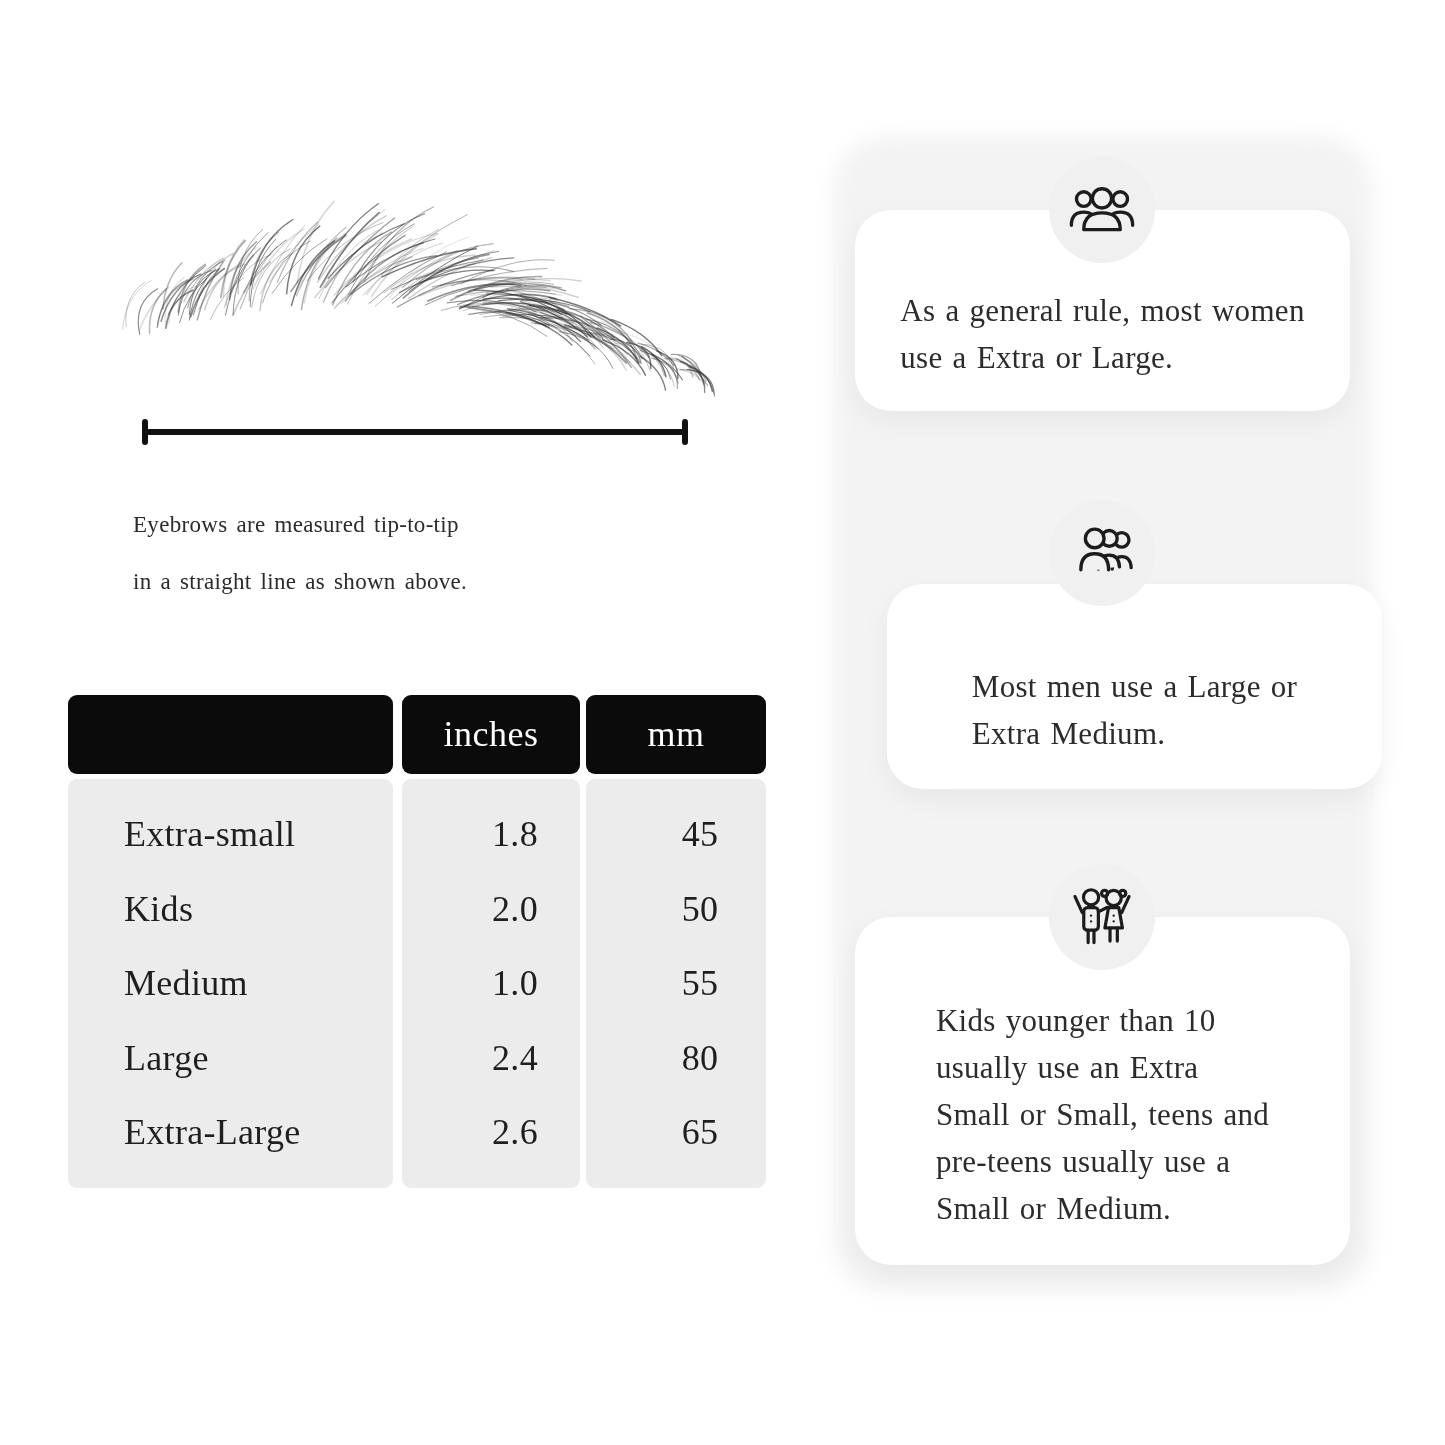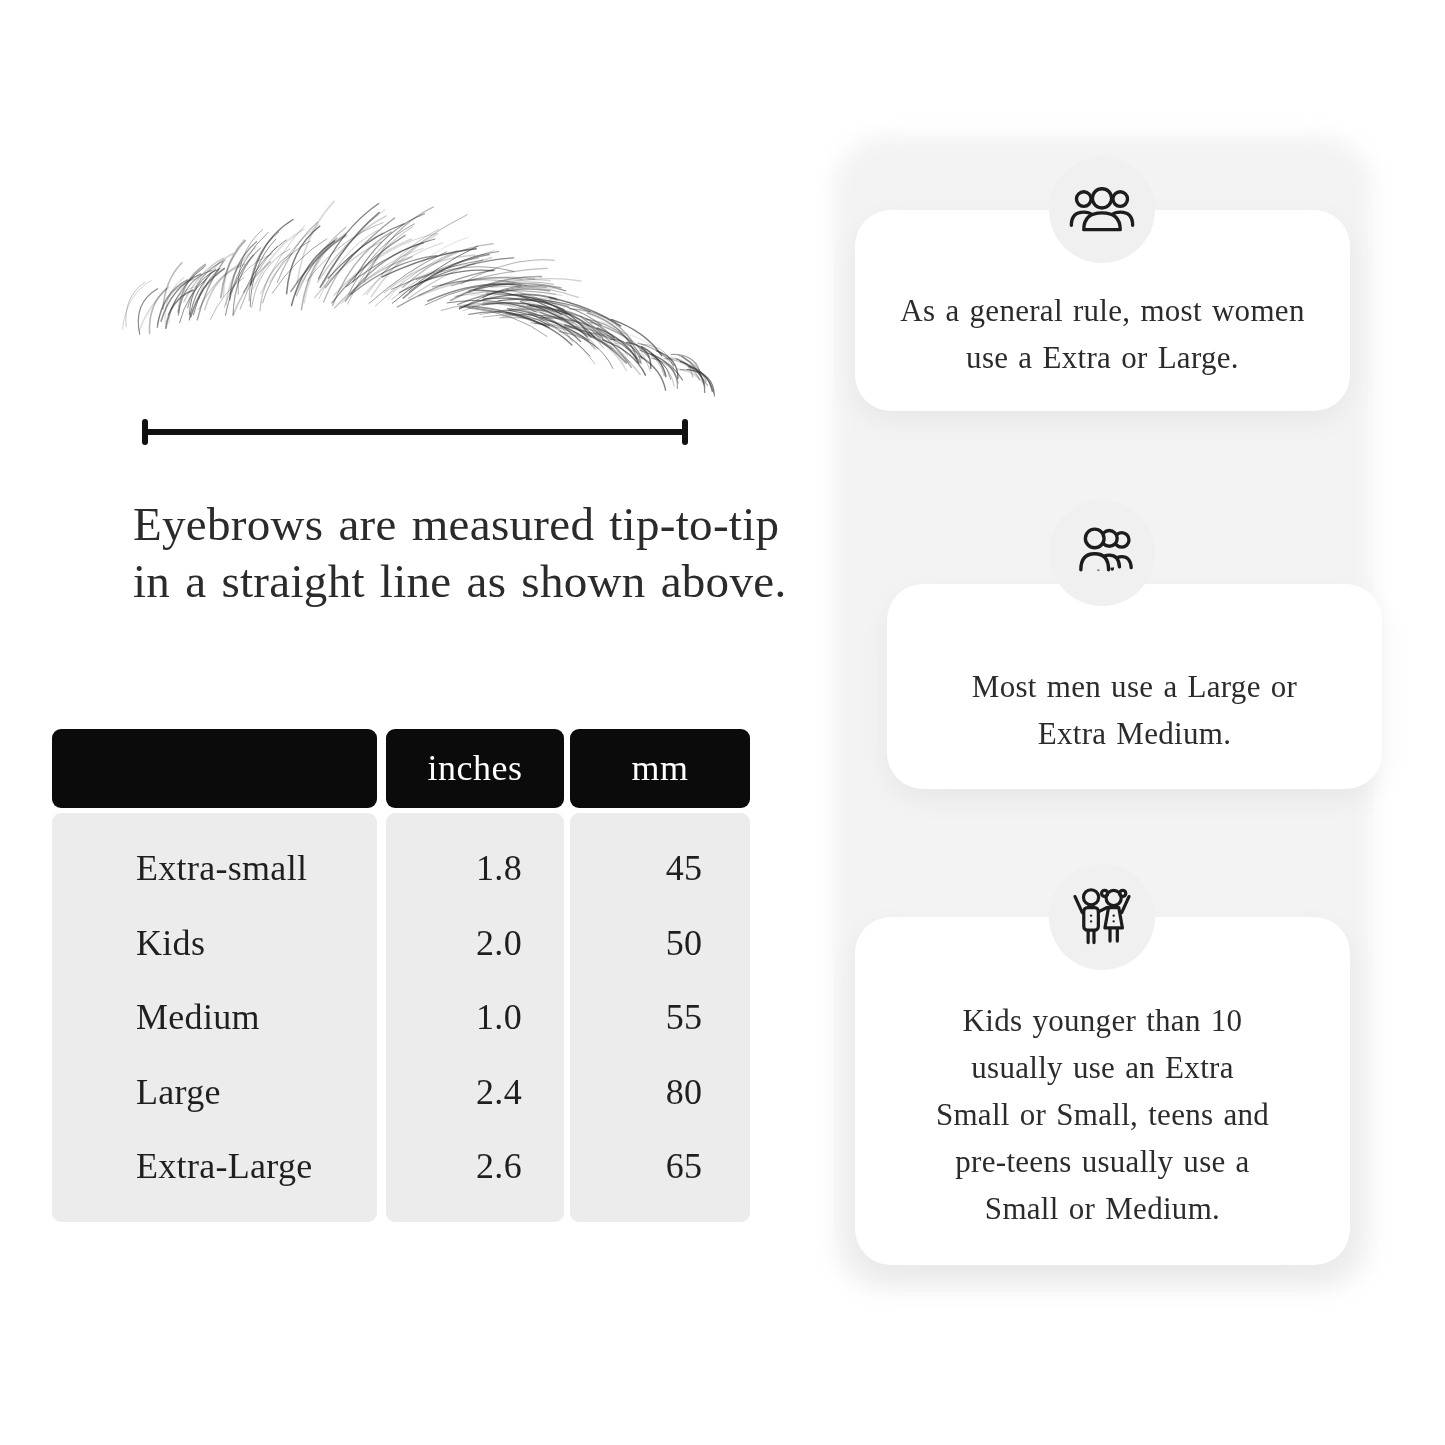--- a/index.html
+++ b/index.html
@@ -11,42 +11,42 @@
   
   .brow-wrap{position:absolute;left:115px;top:236px;width:578px;height:164px;}
   .brow-wrap svg{width:100%;height:100%;overflow:visible;display:block;}
 
   .measure-line{position:absolute;left:142px;top:419px;width:546px;height:26px;}
   .measure-line .bar{position:absolute;left:2px;right:2px;top:10px;height:6px;background:#111;border-radius:3px;}
   .measure-line .tick{position:absolute;top:0;width:6px;height:26px;background:#111;border-radius:3px;}
   .measure-line .tick.l{left:0;}
   .measure-line .tick.r{right:0;}
 
-  .caption{position:absolute;left:133px;top:496px;font-size:47px;line-height:57px;
+  .caption{position:absolute;left:133px;top:496px;font-size:23px;line-height:57px;
            letter-spacing:.3px;word-spacing:3px;color:#2b2b2b;white-space:nowrap;}
 
   
-  .size-table{position:absolute;left:52px;top:695px;width:698px;height:492px;margin-top:34px;}
+  .size-table{position:absolute;left:68px;top:695px;width:698px;height:492px;}
   .size-table .th,.size-table .tb{position:absolute;box-sizing:border-box;}
-  .c1{left:0;width:325px;padding-left:28px;}
+  .c1{left:0;width:325px;}
   .c2{left:334px;width:178px;}
   .c3{left:518px;width:180px;}
   .th{top:0;height:79px;background:#0b0b0b;border-radius:9px;color:#ffffff;
       font-size:36px;line-height:79px;text-align:center;letter-spacing:.5px;}
   .tb{top:84px;height:409px;background:#ececec;border-radius:9px;padding-top:18px;}
   .cell{height:74.5px;line-height:74.5px;font-size:36px;color:#1f1f1f;letter-spacing:.3px;}
   .tb.c1 .cell{padding-left:56px;text-align:left;}
   .tb.c2 .cell,.tb.c3 .cell{text-align:center;padding-left:48px;}
 
   
   .cards-backdrop{position:absolute;left:833px;top:136px;width:540px;height:1156px;
                   background:#f3f3f3;border-radius:54px;filter:blur(10px);}
   .card{position:absolute;left:855px;width:495px;background:#ffffff;border-radius:36px;
         box-shadow:0 10px 30px rgba(0,0,0,.05);display:flex;align-items:center;justify-content:center;
-        padding-top:46px;box-sizing:border-box;text-align:center;
+        padding-top:46px;box-sizing:border-box;text-align:left;
         font-size:31px;line-height:47px;color:#2b2b2b;letter-spacing:.3px;word-spacing:2px;}
   .card1{top:210px;height:201px;}
   .card2{top:584px;height:205px;margin-left:32px;}
   .card3{top:917px;height:348px;}
   .card .card-text div{white-space:nowrap;}
 
   .icon-circle{position:absolute;left:1049px;width:106px;height:106px;border-radius:50%;
                background:#f0f0f0;display:flex;align-items:center;justify-content:center;z-index:3;}
   .circ1{top:157px;}
   .circ2{top:500px;}

